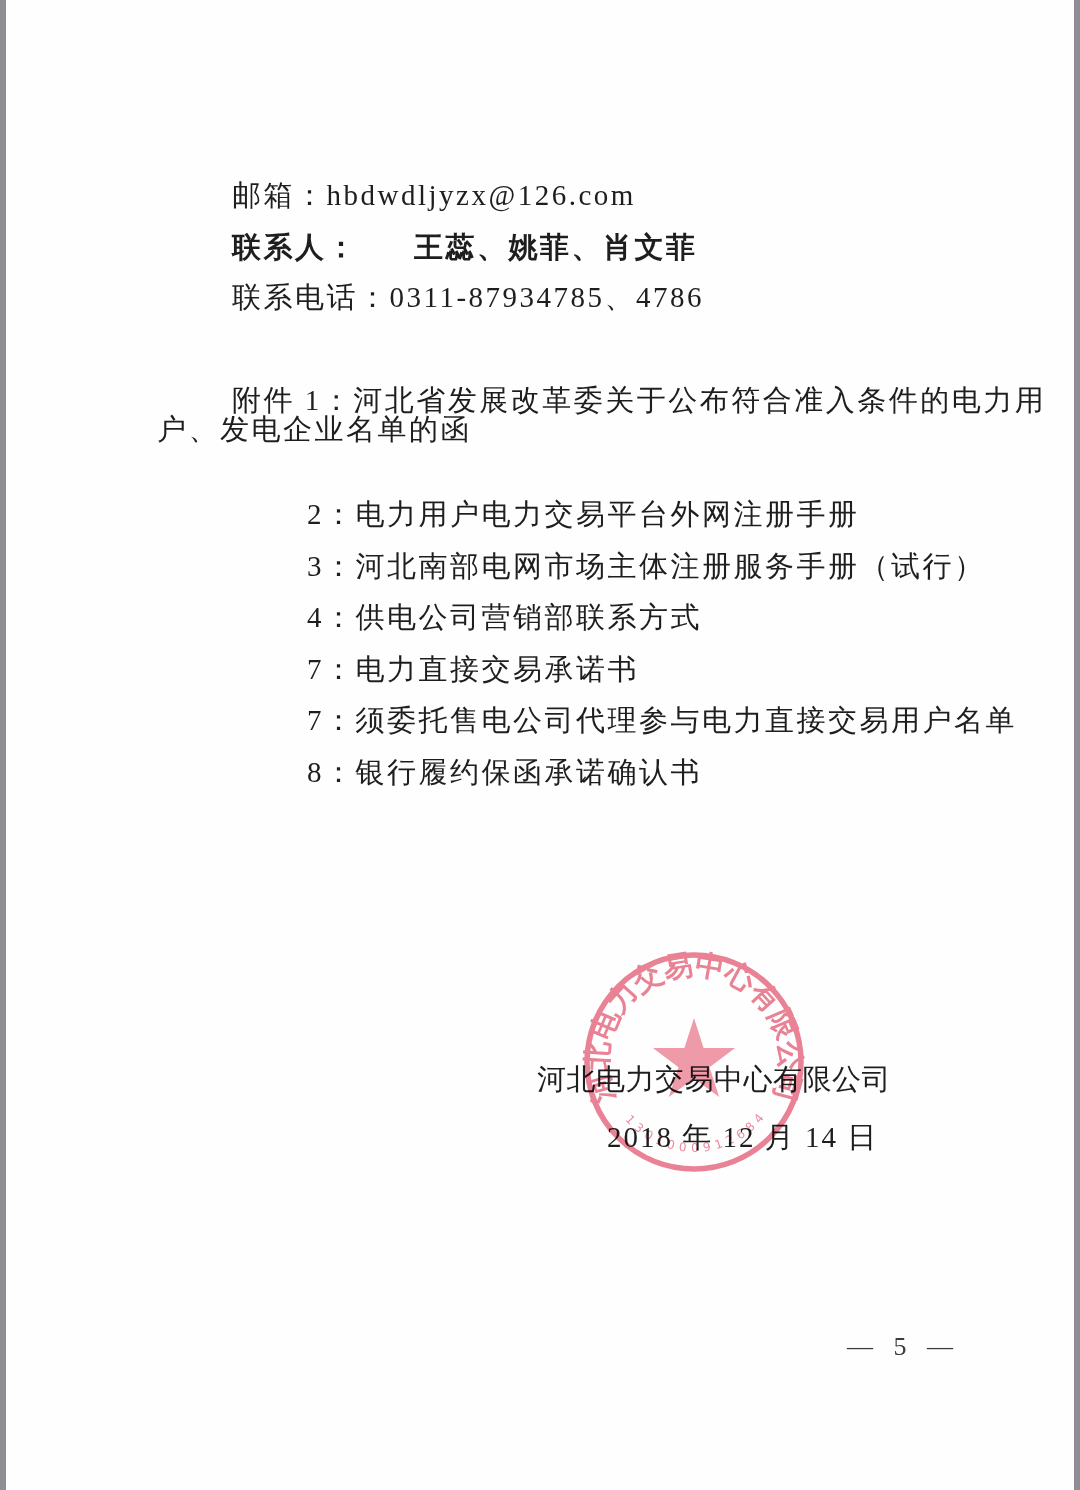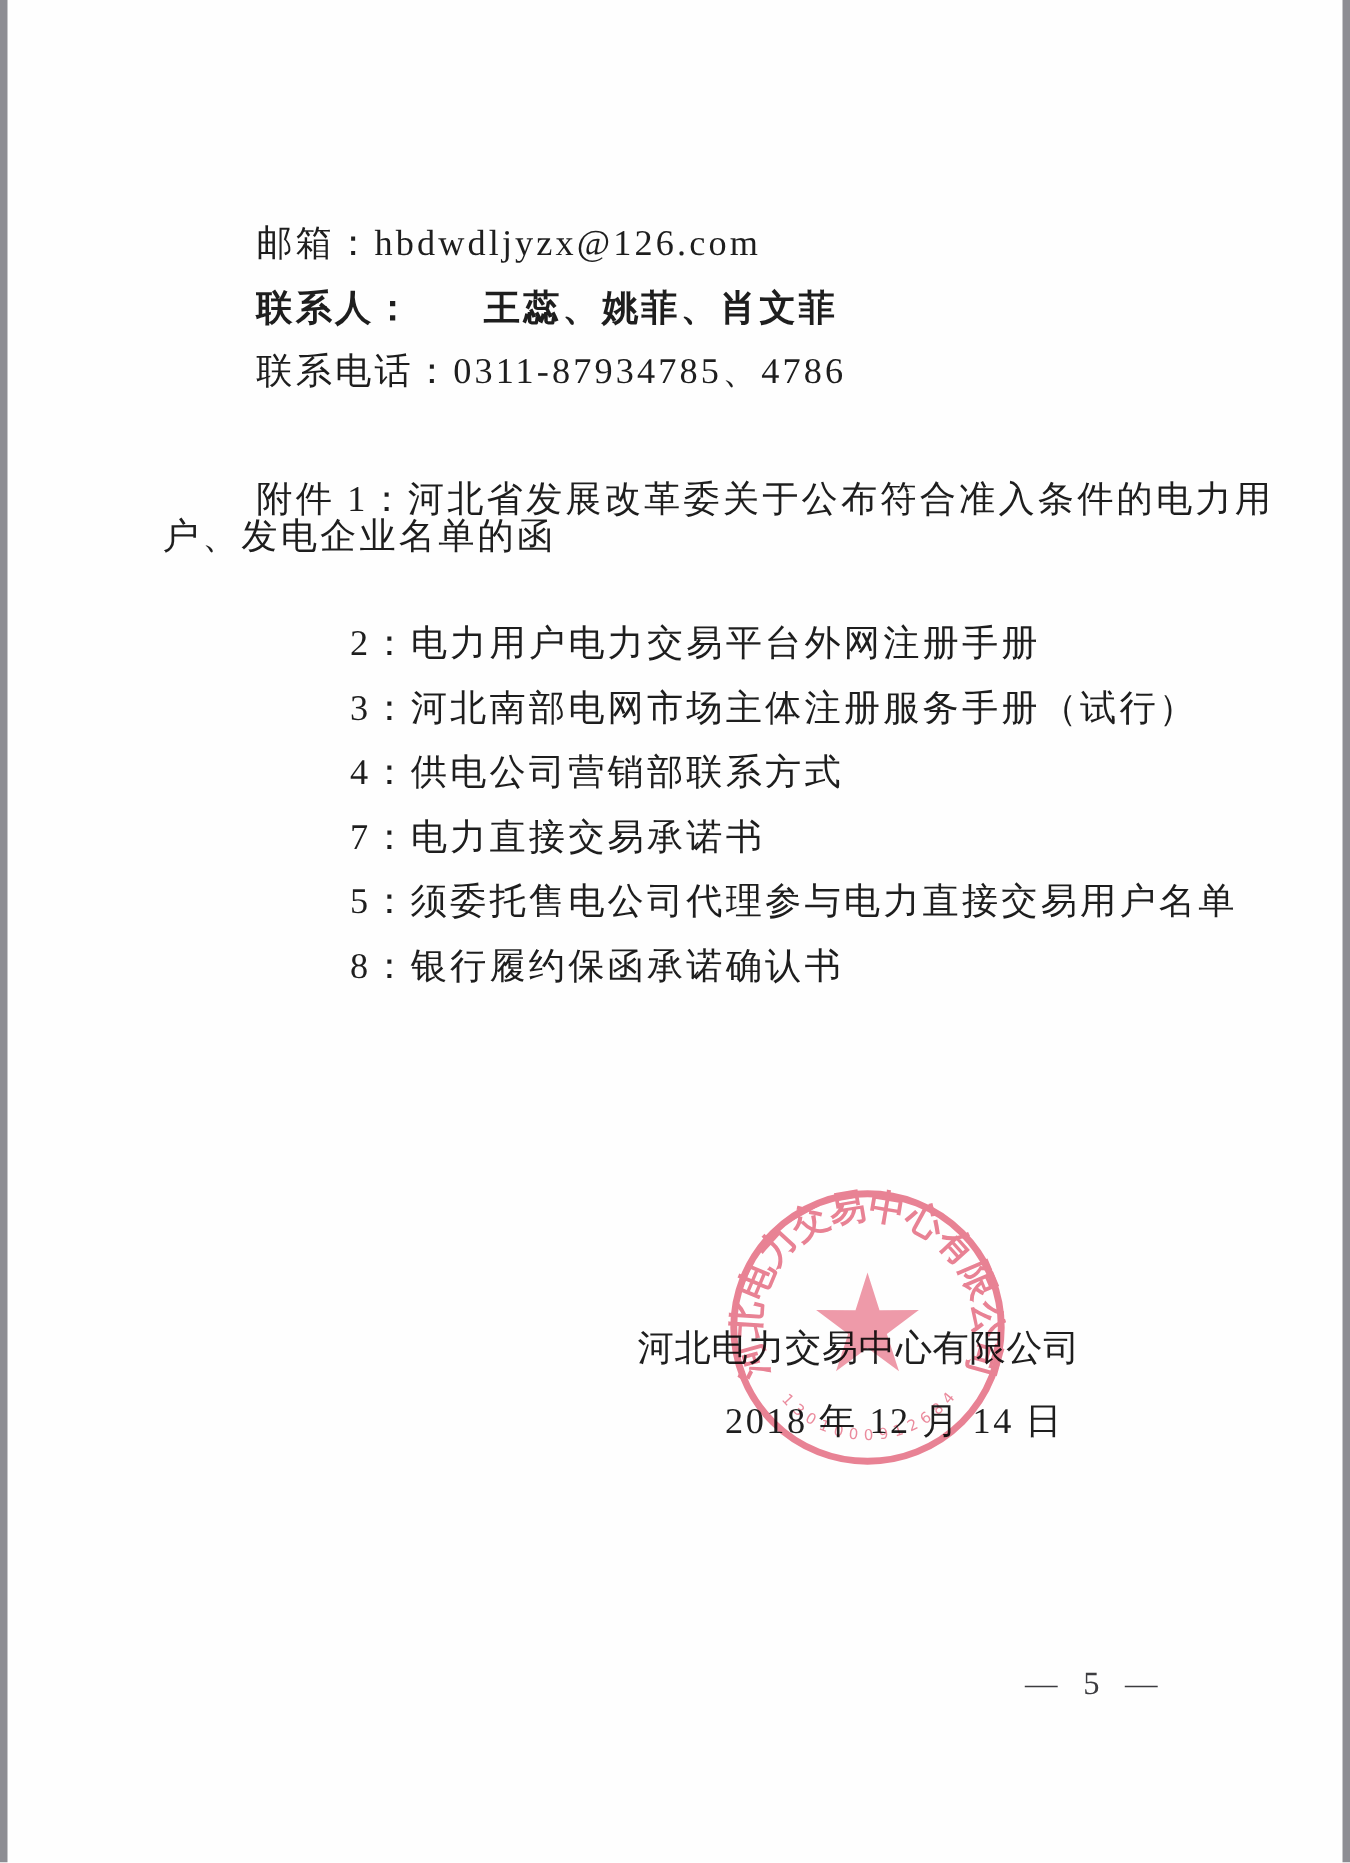--- a/index.html
+++ b/index.html
@@ -3,21 +3,21 @@
 <meta charset="utf-8">
 <style>
   html, body { margin: 0; padding: 0; }
   body {
     width: 1080px; height: 1490px;
     background: #ffffff;
     font-family: "Liberation Serif", "DejaVu Serif", serif;
     position: relative;
     overflow: hidden;
   }
-  .page { position: absolute; inset: 0; background: #fefefe; }
+  .page { position: absolute; inset: 0; background: #fefefe; padding-left: 27px; }
   .scan-edge {
     position: absolute; top: 0; bottom: 0; width: 6px;
     background: #8d8d93;
   }
   .scan-edge.left { left: 0; }
   .scan-edge.right { right: 0; }
 
   .line {
     position: absolute;
     font-size: 29px;
@@ -89,21 +89,21 @@
     </div>
 
     <div class="line" style="left:205px; top:383px;">附件 1：河北省发展改革委关于公布符合准入条件的电力用</div>
     <div class="line" style="left:130px; top:412px;">户、发电企业名单的函</div>
 
     <div class="att-items">
       <div class="att-item">2：电力用户电力交易平台外网注册手册</div>
       <div class="att-item">3：河北南部电网市场主体注册服务手册（试行）</div>
       <div class="att-item">4：供电公司营销部联系方式</div>
       <div class="att-item">7：电力直接交易承诺书</div>
-      <div class="att-item">5：须委托售电公司代理参与电力直接交易用户名单</div>
+      <div class="att-item">7：须委托售电公司代理参与电力直接交易用户名单</div>
       <div class="att-item">8：银行履约保函承诺确认书</div>
     </div>
 
     <div class="line company-line">河北电力交易中心有限公司</div>
     <div class="line date-line">2018 年 12 月 14 日</div>
 
     <div class="page-number">— 5 —</div>
   </div>
 
   <div class="seal">

